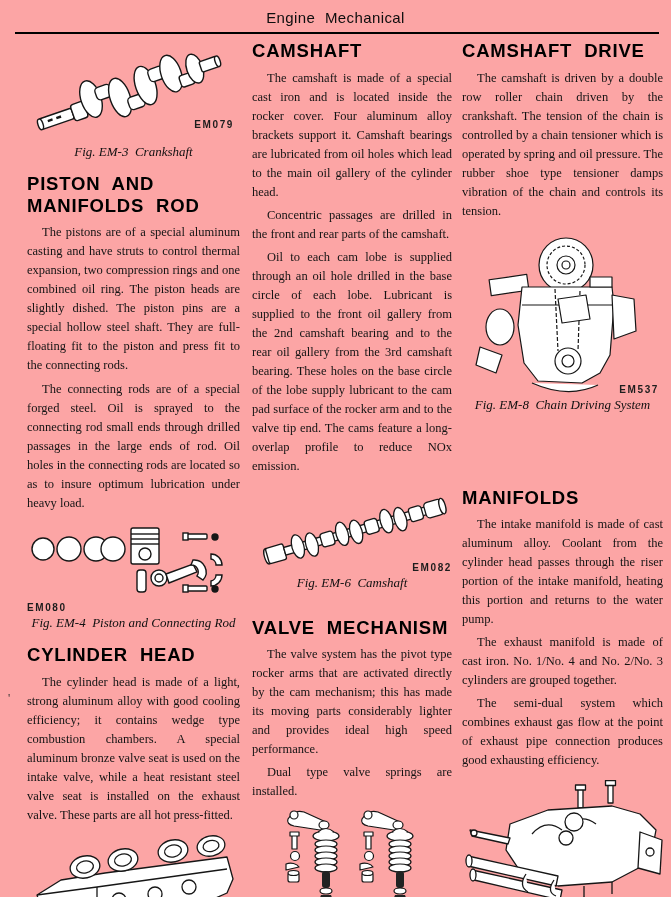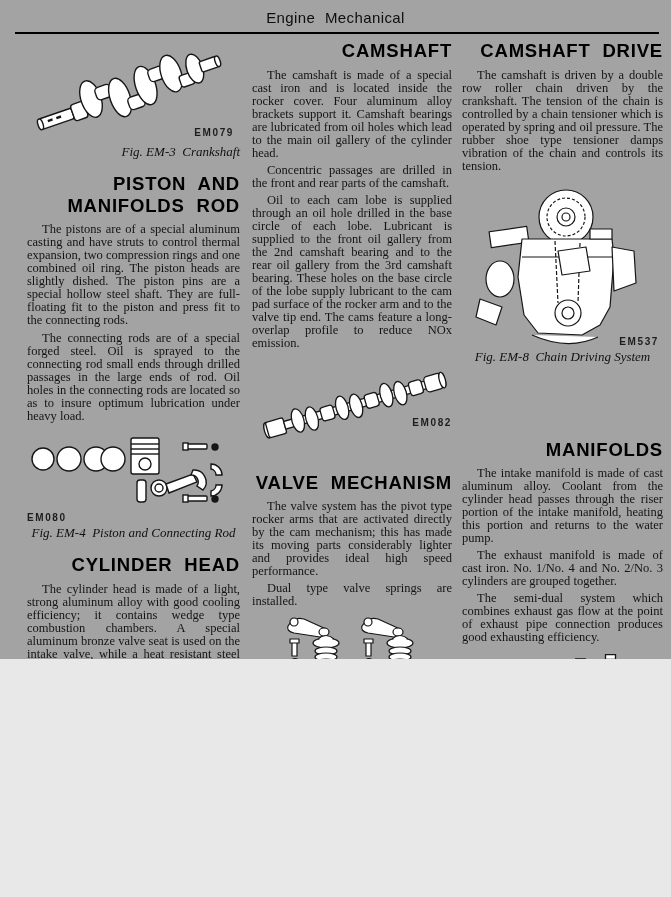--- a/index.html
+++ b/index.html
@@ -1,28 +1,28 @@
 <!DOCTYPE html>
 <html><head>
 <meta charset="utf-8">
 <style>
   html,body{margin:0;padding:0;background:#e8e8e8;}
-  .page{position:relative;width:671px;height:659px;background:#a3a3a3;margin:0 auto;
+  .page{position:relative;width:671px;height:897px;background:#fca5a5;margin:0 auto;
         font-family:"Liberation Serif", serif;color:#141414;overflow:hidden;}
   .header-title{position:absolute;top:9px;left:0;right:0;text-align:center;
         font-family:"Liberation Sans", sans-serif;font-size:15px;letter-spacing:.4px;
         word-spacing:5px;color:#0e0e0e;}
   .header-rule{position:absolute;top:32px;left:15px;width:644px;border-top:2.2px solid #000;}
   .col{position:absolute;top:40px;}
   .col1{left:27px;width:213px;}
   .col2{left:252px;width:200px;}
   .col3{left:462px;width:201px;}
   h2.sec{font-family:"Liberation Sans", sans-serif;font-weight:bold;font-size:18.5px;
-        line-height:21.5px;letter-spacing:.8px;word-spacing:6px;margin:0;color:#000;text-align:right;}
-  p.body{font-size:12.5px;line-height:13px;text-align:justify;text-indent:15px;margin:0;}
+        line-height:21.5px;letter-spacing:.8px;word-spacing:6px;margin:0;color:#000;}
+  p.body{font-size:12.5px;line-height:19px;text-align:justify;text-indent:15px;margin:0;}
   .figure{position:relative;}
   .fig-code{font-family:"Liberation Sans", sans-serif;font-weight:bold;font-size:10px;
         letter-spacing:1.6px;color:#1d1d1d;}
   .fig-code.abs{position:absolute;}
   .fig-caption{font-style:italic;font-size:13px;text-align:center;white-space:pre-wrap;
         line-height:16px;color:#101010;}
   .fig-caption.right{text-align:right;padding-right:6px;}
   svg.art{display:block;}
   .valve-labels{display:flex;align-items:baseline;padding-left:36px;gap:16px;text-align:center;}
   .valve-labels .vlabel{font-size:12.5px;color:#141414;}
@@ -55,22 +55,22 @@
           <rect x="98" y="56" width="16" height="13" rx="4"></rect>
           <ellipse cx="120" cy="50" rx="10" ry="20"></ellipse>
           <rect x="126" y="36" width="16" height="13" rx="4"></rect>
           <ellipse cx="148" cy="47" rx="10" ry="19"></ellipse>
           <rect x="154" y="52" width="14" height="12" rx="3"></rect>
           <ellipse cx="172" cy="50" rx="8" ry="15"></ellipse>
           <rect x="178" y="45" width="18" height="11" rx="2"></rect>
           <ellipse cx="196" cy="50.5" rx="2.5" ry="5.5"></ellipse>
         </g>
       </svg>
-      <span class="fig-code abs" style="right:6px;bottom:22px;">EM079</span>
-      <div class="fig-caption" style="margin-top:4px;text-align:right;">Fig. EM-3  Crankshaft</div>
+      <span class="fig-code abs" style="right:6px;bottom:30px;">EM079</span>
+      <div class="fig-caption" style="margin-top:4px;">Fig. EM-3  Crankshaft</div>
     </div>
 
     <h2 class="sec" style="margin-top:13px;">
       <span>PISTON AND</span><br>
       <span>MANIFOLDS ROD</span>
     </h2>
     <p class="body" style="margin-top:7px;">The pistons are of a special aluminum casting and have struts to control thermal expansion, two compression rings and one combined oil ring. The piston heads are slightly dished. The piston pins are a special hollow steel shaft. They are full-floating fit to the piston and press fit to the connecting rods.</p>
     <p class="body" style="margin-top:5px;">The connecting rods are of a special forged steel. Oil is sprayed to the connecting rod small ends through drilled passages in the large ends of rod. Oil holes in the connecting rods are located so as to insure optimum lubrication under heavy load.</p>
 
     <div class="figure" style="margin-top:10px;">
@@ -158,20 +158,21 @@
           <ellipse cx="104" cy="45" rx="6" ry="12"></ellipse>
           <rect x="114" y="37" width="13" height="14" rx="3"></rect>
           <ellipse cx="136" cy="43" rx="6" ry="12"></ellipse>
           <ellipse cx="150" cy="45" rx="6" ry="12"></ellipse>
           <rect x="160" y="37" width="13" height="14" rx="3"></rect>
           <rect x="176" y="36" width="18" height="16" rx="4"></rect>
           <ellipse cx="194" cy="44" rx="3" ry="8"></ellipse>
         </g>
       </svg>
       <span class="fig-code abs" style="right:0;bottom:18px;">EM082</span>
+      <div class="fig-caption" style="margin-top:3px;">Fig. EM-6  Camshaft</div>
     </div>
 
     <h2 class="sec" style="margin-top:26px;">VALVE MECHANISM</h2>
     <p class="body" style="margin-top:7px;">The valve system has the pivot type rocker arms that are activated directly by the cam mechanism; this has made its moving parts considerably lighter and provides ideal high speed performance.</p>
     <p class="body" style="margin-top:4px;">Dual type valve springs are installed.</p>
 
     <div class="figure" style="margin-top:6px;">
       <svg class="art" width="200" height="136" viewBox="0 0 200 136">
         <defs>
           <g id="valve-asm" stroke="#161616" stroke-width="1.2" fill="#fff" stroke-linejoin="round">

